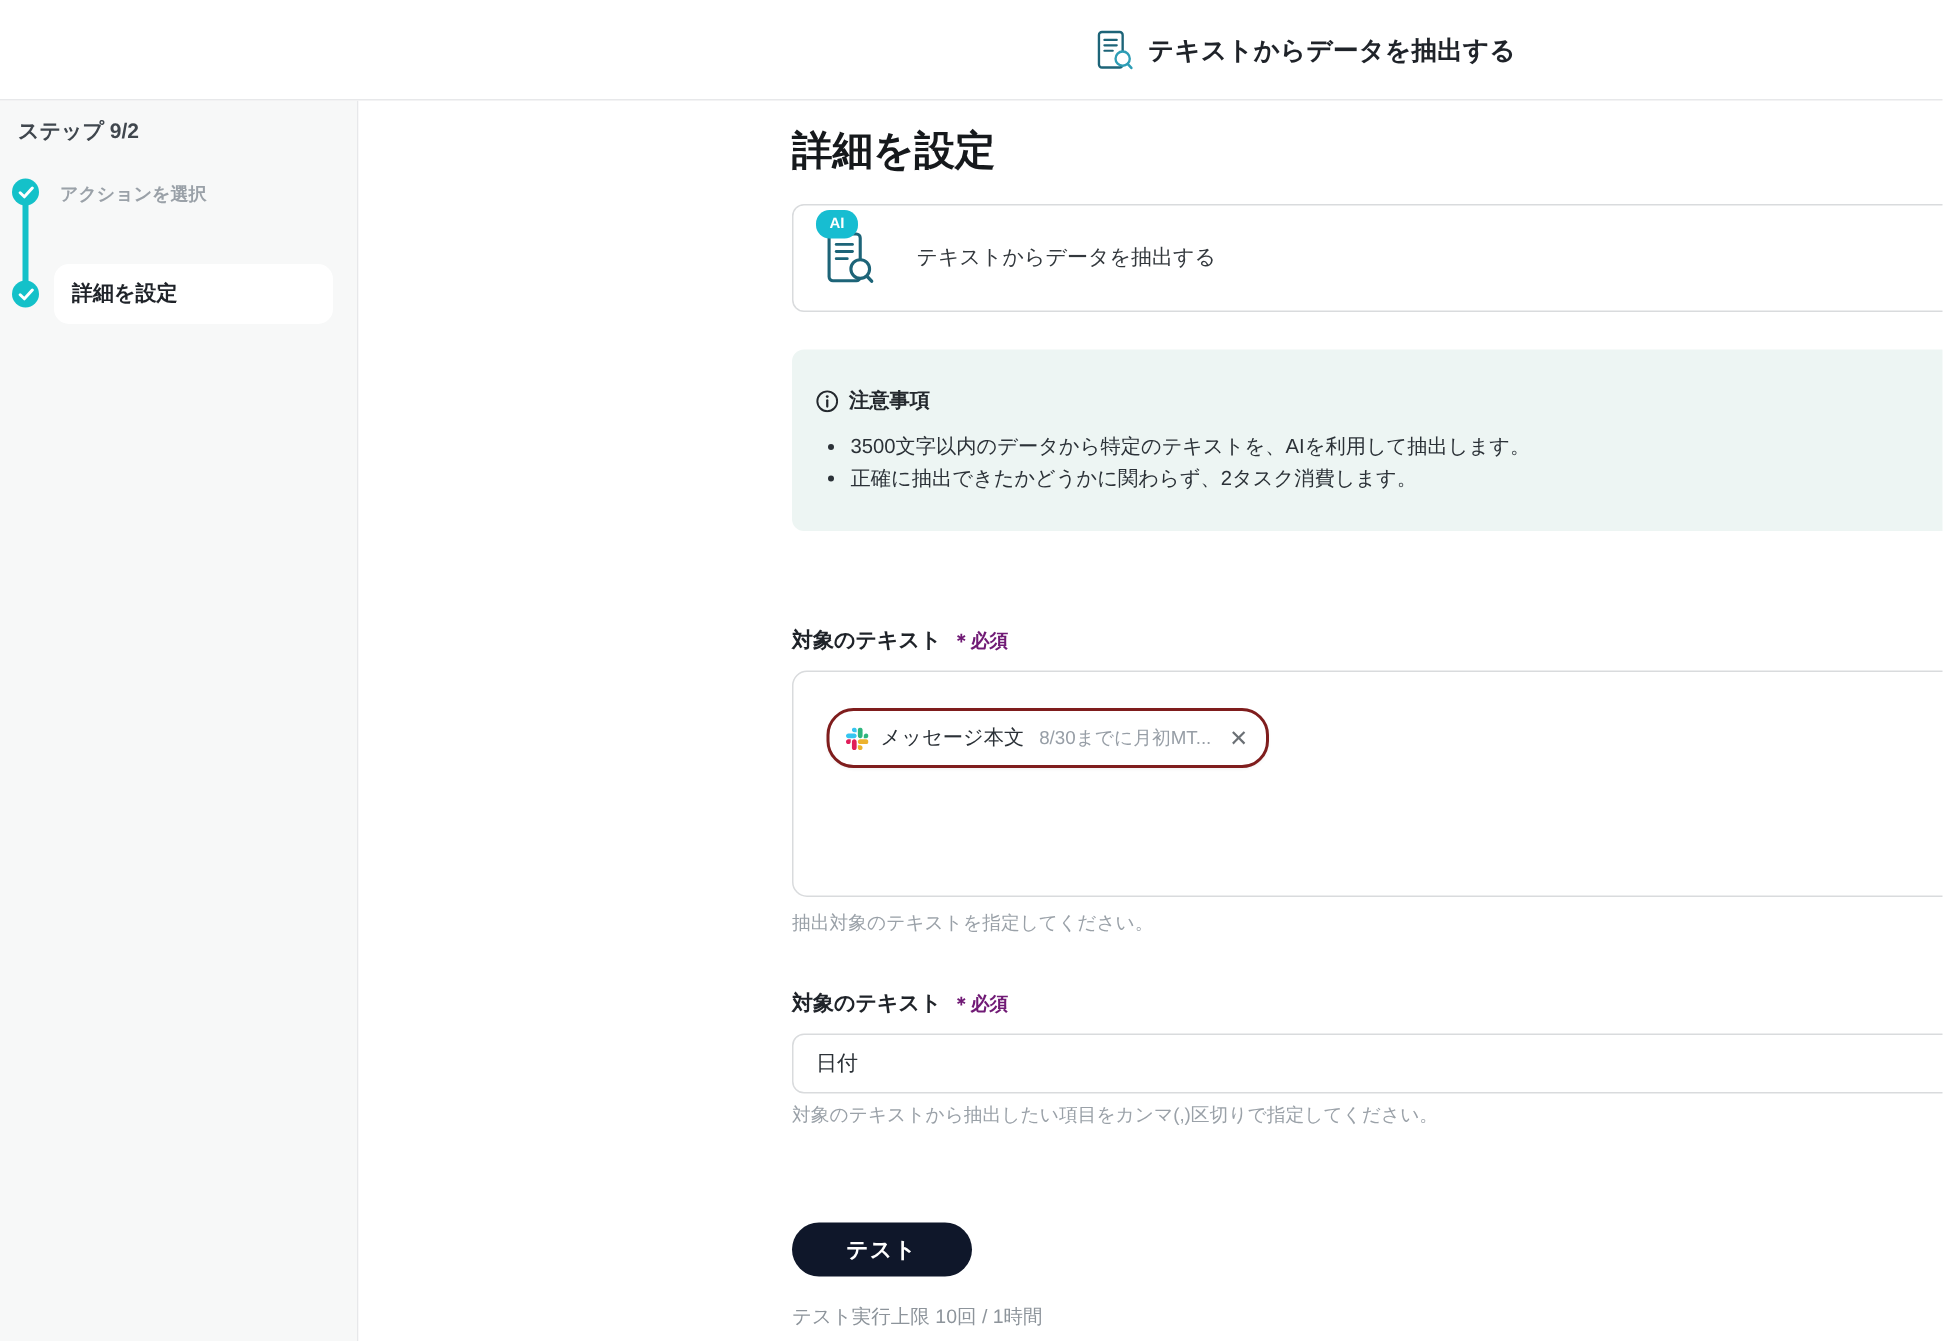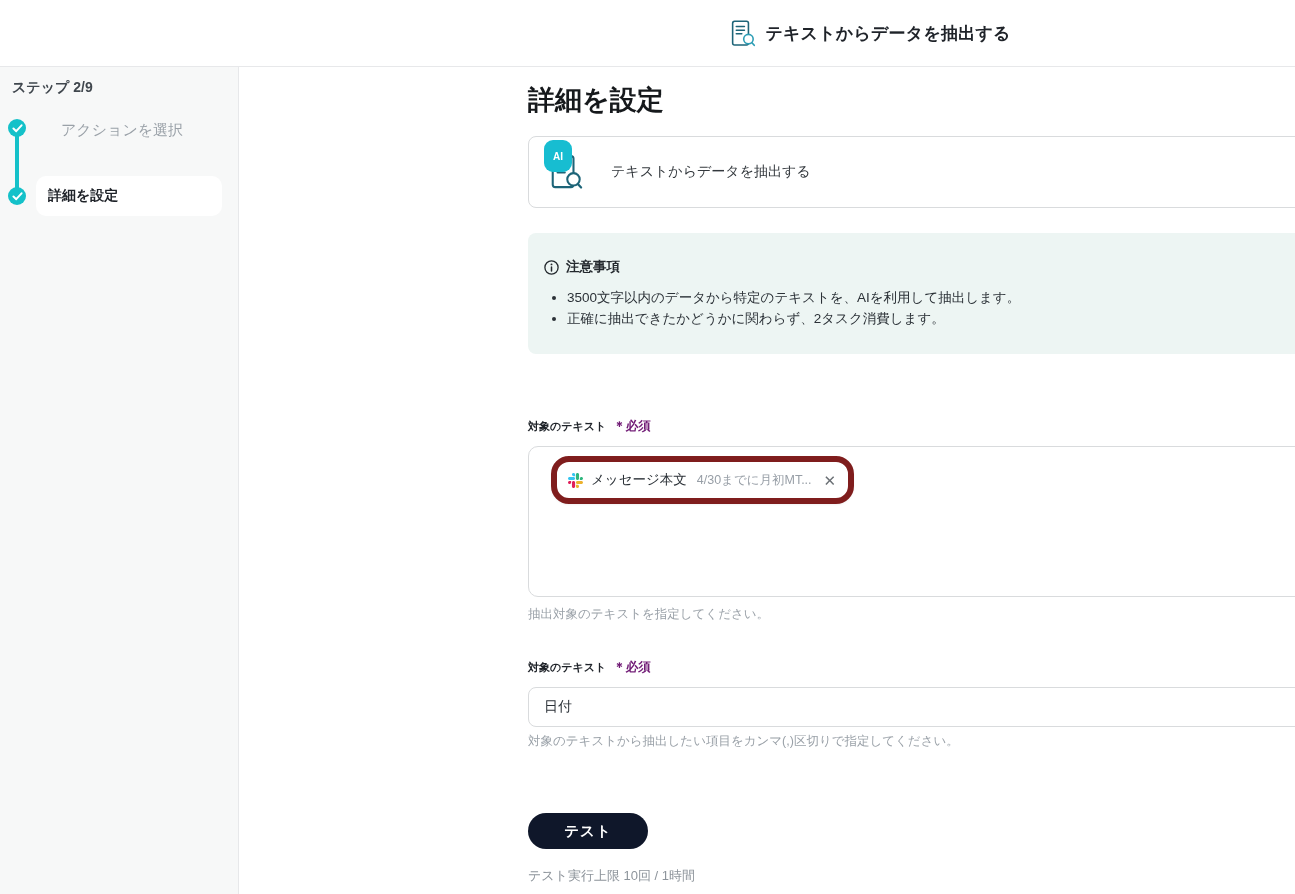--- a/index.html
+++ b/index.html
@@ -34,22 +34,22 @@
     position:absolute; left:15px; top:61px; width:4px; height:68px;
     background:#14c1c9; border-radius:2px;
   }
   .step-circle {
     position:absolute; left:8px; width:18px; height:18px; border-radius:50%;
     background:#14c1c9; display:flex; align-items:center; justify-content:center;
   }
   .step-circle.c1 { top:52px; }
   .step-circle.c2 { top:120px; }
   .step1-label {
-    position:absolute; left:61px; top:54px;
-    font-size:15px; color:#9aa1a8; cursor:pointer;
+    position:absolute; left:40px; top:54px;
+    font-size:12px; color:#9aa1a8; cursor:pointer;font-weight:bold;
   }
   .step2-card {
     position:absolute; left:36px; top:109px; width:186px; height:40px;
     background:#ffffff; border-radius:10px; display:flex; align-items:center;
     padding-left:12px; box-sizing:border-box; cursor:pointer;
   }
   .step2-label { font-size:14px; font-weight:700; color:#1f2329; }
 
   
   .main { position:absolute; top:67px; left:239px; right:0; bottom:0; background:#fff; }
@@ -60,50 +60,50 @@
     font-weight:700; color:#16191c;
   }
 
   .action-card {
     margin-top:19px; height:70px; border:1px solid #d9dbdd; border-radius:8px;
     display:flex; align-items:center; padding-left:22px; position:relative;
     background:#fff;
   }
   .icon-wrap { position:relative; width:32px; height:42px; }
   .ai-badge {
-    position:absolute; top:-11px; left:-7px; min-width:24px; height:32px;
+    position:absolute; top:-11px; left:-7px; min-width:24px; height:19px;
     background:#17bdd1; border-radius:9px; color:#fff; font-size:10px; font-weight:700;
     display:flex; align-items:center; justify-content:center; padding:0 2px; z-index:2;
   }
   .action-card-label { margin-left:28px; font-size:14px; color:#33383d; }
 
   .notice {
     margin-top:25px; background:#edf5f3; border-radius:8px;
     padding:25px 24px 25px 16px; box-sizing:border-box;
   }
   .notice-title {
     display:flex; align-items:center; gap:7px;
     font-size:13.5px; font-weight:700; color:#24292e;
   }
   .notice ul { margin:11px 0 0 0; padding-left:23px; }
   .notice li { font-size:13.5px; color:#2b3137; line-height:21px; }
 
   .field-label-row { margin-top:64px; display:flex; align-items:baseline; gap:7px; }
   .field-label-row.second { margin-top:37px; }
-  .field-label { font-size:11px; font-weight:700; color:#1f2329; line-height:17px; }
+  .field-label { font-size:14px; font-weight:700; color:#1f2329; line-height:17px; }
   .required-mark { font-size:12.5px; font-weight:700; color:#701a75; }
 
   .token-area {
     margin-top:11px; height:149px; border:1px solid #d9dbdd; border-radius:10px;
     box-sizing:content-box; padding:0; position:relative; background:#fff; cursor:text;
   }
   .token-chip {
-    position:absolute; left:22px; top:9px; height:36px;
+    position:absolute; left:22px; top:24px; height:36px;
     display:inline-flex; align-items:center; gap:8px;
-    border:6px solid #7f1d1d; border-radius:18px; background:#fff;
+    border:2px solid #7f1d1d; border-radius:18px; background:#fff;
     padding:0 12px 0 11px; box-shadow:0 1px 2px rgba(0,0,0,.05); cursor:pointer;
   }
   .token-name { font-size:13.5px; color:#2b3137; }
   .token-preview { font-size:12.5px; color:#979ea6; margin-left:2px; }
   .token-close { font-size:15px; color:#6b7075; margin-left:4px; cursor:pointer; line-height:1; }
 
   .helper-text { margin-top:10px; font-size:12.5px; color:#9aa1a8; line-height:15px; }
   .helper-text.second { margin-top:7px; }
 
   .text-input {
@@ -138,21 +138,21 @@
           <line x1="7.5" y1="21" x2="16" y2="21" stroke="#1d6478" stroke-width="2.2" stroke-linecap="round"></line>
           <circle cx="26" cy="29" r="7.2" fill="#ffffff" stroke="#2d9db5" stroke-width="2.4"></circle>
           <line x1="31.3" y1="34.6" x2="34.8" y2="38.4" stroke="#2d9db5" stroke-width="2.6" stroke-linecap="round"></line>
         </svg>
       </span>
       <span class="topbar-title">テキストからデータを抽出する</span>
     </div>
   </div>
 
   <div class="sidebar">
-    <div class="step-counter">ステップ 2/9</div>
+    <div class="step-counter">ステップ 9/2</div>
 
     <div class="step-line"></div>
 
     <div class="step-circle c1">
       <span>
         <svg width="11" height="9" viewBox="0 0 12 10" fill="none">
           <polyline points="1.5,5 4.6,8 10.5,1.5" stroke="#ffffff" stroke-width="2.2" stroke-linecap="round" stroke-linejoin="round"></polyline>
         </svg>
       </span>
     </div>
@@ -218,21 +218,21 @@
         <div class="token-chip">
           <span>
             <svg width="15" height="15" viewBox="0 0 122.8 122.8">
               <path fill="#E01E5A" d="M25.8 77.6c0 7.1-5.8 12.9-12.9 12.9S0 84.7 0 77.6s5.8-12.9 12.9-12.9h12.9v12.9zM32.3 77.6c0-7.1 5.8-12.9 12.9-12.9s12.9 5.8 12.9 12.9v32.3c0 7.1-5.8 12.9-12.9 12.9s-12.9-5.8-12.9-12.9V77.6z"></path>
               <path fill="#36C5F0" d="M45.2 25.8c-7.1 0-12.9-5.8-12.9-12.9S38.1 0 45.2 0s12.9 5.8 12.9 12.9v12.9H45.2zM45.2 32.3c7.1 0 12.9 5.8 12.9 12.9s-5.8 12.9-12.9 12.9H12.9C5.8 58.1 0 52.3 0 45.2s5.8-12.9 12.9-12.9h32.3z"></path>
               <path fill="#2EB67D" d="M97 45.2c0-7.1 5.8-12.9 12.9-12.9s12.9 5.8 12.9 12.9-5.8 12.9-12.9 12.9H97V45.2zM90.5 45.2c0 7.1-5.8 12.9-12.9 12.9s-12.9-5.8-12.9-12.9V12.9C64.7 5.8 70.5 0 77.6 0s12.9 5.8 12.9 12.9v32.3z"></path>
               <path fill="#ECB22E" d="M77.6 97c7.1 0 12.9 5.8 12.9 12.9s-5.8 12.9-12.9 12.9-12.9-5.8-12.9-12.9V97h12.9zM77.6 90.5c-7.1 0-12.9-5.8-12.9-12.9s5.8-12.9 12.9-12.9h32.3c7.1 0 12.9 5.8 12.9 12.9s-5.8 12.9-12.9 12.9H77.6z"></path>
             </svg>
           </span>
           <span class="token-name">メッセージ本文</span>
-          <span class="token-preview">4/30までに月初MT...</span>
+          <span class="token-preview">8/30までに月初MT...</span>
           <span class="token-close">✕</span>
         </div>
       </div>
       <div class="helper-text">抽出対象のテキストを指定してください。</div>
 
       
       <div class="field-label-row second">
         <span class="field-label">対象のテキスト</span>
         <span class="required-mark">＊必須</span>
       </div>

